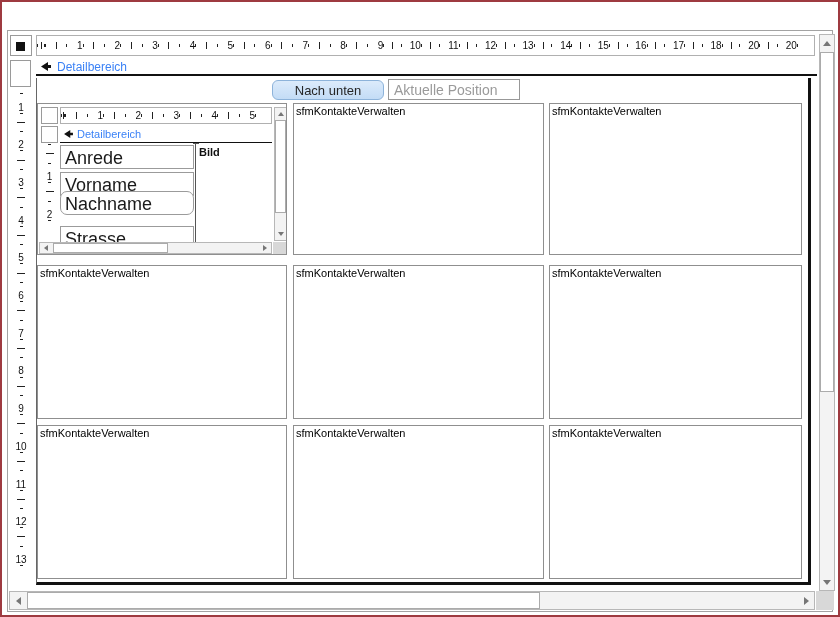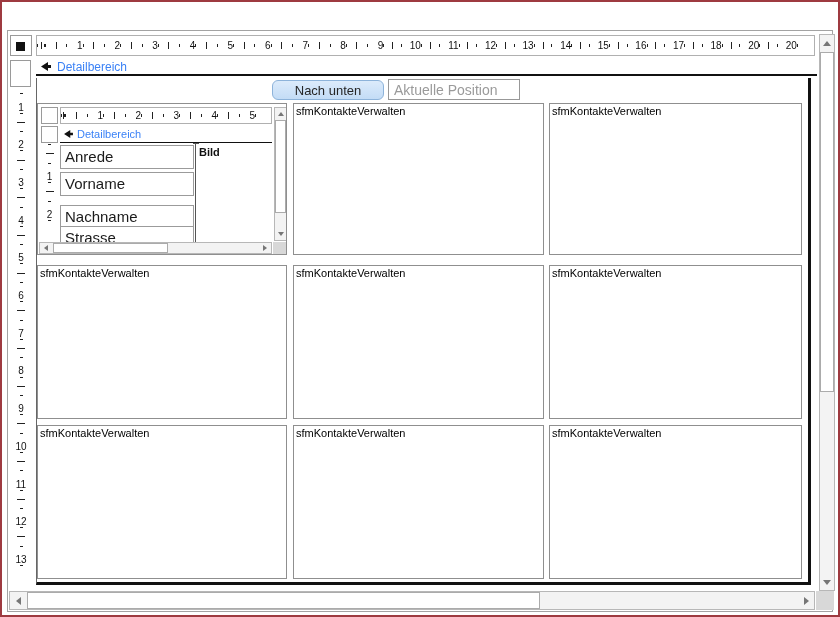--- a/index.html
+++ b/index.html
@@ -56,21 +56,21 @@
   .posinput { position:absolute; border:1px solid #989898; background:#fff; font-family:"Liberation Sans",sans-serif;
               font-size:14px; color:#555; padding:0 5px; }
   .posinput::placeholder { color:#9a9a9a; }
 
   
   .cell { position:absolute; background:#fff; border:1px solid #8f8f8f; overflow:hidden; }
   .cell-label { display:block; margin:1px 0 0 2px; font-size:11px; color:#000; }
 
   
   .fieldbox { position:absolute; left:22px; width:134px; height:24px; border:1px solid #9b9b9b; background:#fff;
-              font-size:15px; color:#1a1a1a; padding:2px 0 0 4px; }
+              font-size:18px; color:#1a1a1a; padding:2px 0 0 4px; }
   .bildline { position:absolute; left:157px; top:40px; width:1px; height:98px; background:#555; }
   .bildtick { position:absolute; left:155px; top:39px; width:6px; height:1px; background:#555; }
   .bildlabel { position:absolute; left:161px; top:42px; font-size:11px; font-weight:bold; color:#111; }
 
   
   .sb { position:absolute; background:#f3f3f3; border:1px solid #b7b7b7; }
   .sbtn { position:absolute; background:#f3f3f3; display:flex; align-items:center; justify-content:center; }
   .sthumb { position:absolute; background:#fff; border:1px solid #ababab; }
   .tri-u { width:0; height:0; border-left:4px solid transparent; border-right:4px solid transparent; border-bottom:5px solid #767676; }
   .tri-d { width:0; height:0; border-left:4px solid transparent; border-right:4px solid transparent; border-top:5px solid #767676; }
@@ -397,21 +397,21 @@
               <i class="dot"></i>
               <b class="num">2</b>
             </div>
             <div class="vseg" style="height:38px">
               <i class="dot"></i>
             </div>
           </div>
 
         <div class="fieldbox" style="top:41px;">Anrede</div>
         <div class="fieldbox" style="top:68px;">Vorname</div>
-        <div class="fieldbox" style="top:101px;">Nachname</div>
+        <div class="fieldbox" style="top:87px;border-radius:7px;">Nachname</div>
         <div class="fieldbox" style="top:122px;">Strasse</div>
 
         <div class="bildtick"></div>
         <div class="bildline"></div>
         <div class="bildlabel">Bild</div>
 
         <div class="sb" style="left:1px; top:138px; width:233px; height:12px;">
           <div class="sbtn" style="left:0; top:0; width:12px; height:10px;">
               <i class="tri-l tri-sm"></i>
             </div>

